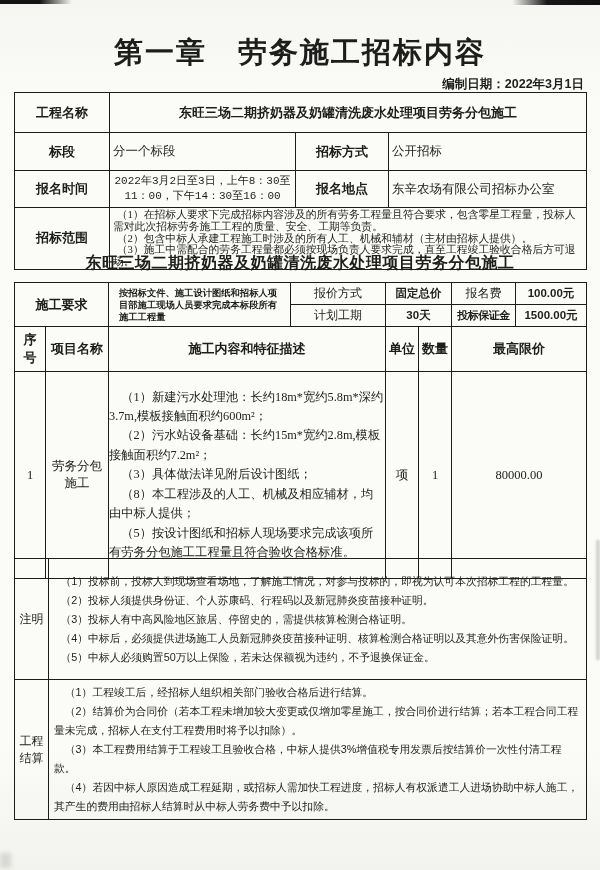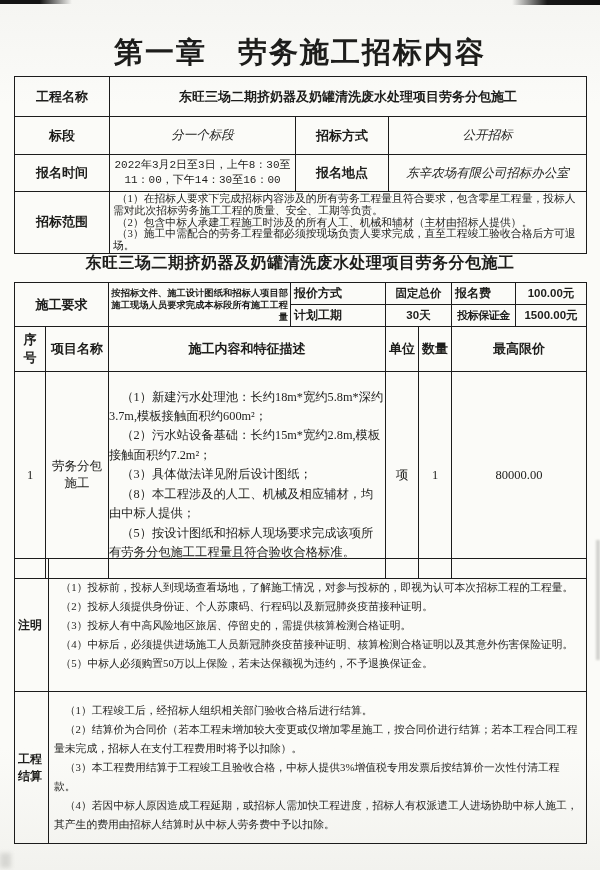--- a/index.html
+++ b/index.html
@@ -19,55 +19,56 @@
   .title{position:absolute;top:33px;left:0;width:100%;text-align:center;
     font-size:29px;font-weight:bold;letter-spacing:2px;margin:0;}
   .date-line{position:absolute;top:76px;right:16px;font-size:12.5px;font-weight:bold;}
   .subheading{position:absolute;top:253px;left:0;width:100%;text-align:center;
     font-size:16px;font-weight:bold;letter-spacing:0.5px;}
   .footer{position:absolute;top:846px;left:0;width:100%;text-align:center;
     font-size:16px;font-family:"Liberation Serif",serif;margin-top:46px;}
 
   table{border-collapse:collapse;table-layout:fixed;position:absolute;left:14px;width:572px;}
   td{border:1.4px solid #1c1c1c;vertical-align:middle;overflow:hidden;padding:1px 3px;}
-  .t1{top:76px;} .t2{top:282px;} .t3{top:558px;}
+  .t1{top:92px;} .t2{top:282px;} .t3{top:558px;}
 
   td.lbl{font-weight:bold;text-align:center;font-size:13px;}
-  td.lbl-sm{font-weight:bold;font-size:12px;}
+  td.lbl-sm{font-weight:normal;text-align:center;font-size:12px;}
   td.lbl-xs{font-weight:bold;text-align:center;font-size:11px;letter-spacing:-0.5px;}
-  td.val{font-family:"Liberation Serif",serif;font-size:12.5px;text-align:center;font-style:italic;}
+  td.val{font-family:"Liberation Serif",serif;font-size:12.5px;text-align:left;}
   td.val-b{font-weight:bold;font-size:13px;text-align:center;}
   td.val-bs{font-weight:bold;font-size:11.5px;text-align:center;}
   td.time{font-family:Liberation Mono, monospace;font-size:11px;text-align:center;line-height:15px;}
-  td.req{font-weight:bold;font-size:9.3px;line-height:12px;text-align:right;padding:1px 2px;}
+  td.req{font-weight:bold;font-size:9.3px;line-height:12px;text-align:left;padding:1px 10px;}
 
   .h37>td{height:37px;} .h35>td{height:35px;} .h34>td{height:34px;} .h46>td{height:46px;}
   .h19>td{height:19px;} .h42>td{height:42px;} .h194>td{height:194px;}
   .h114>td{height:114px;} .h127>td{height:127px;}
 
   td.scope{font-family:"Liberation Serif",serif;}
   td.scope p{margin:0;font-size:10.8px;line-height:11.8px;text-indent:0.35em;}
   td.desc{font-family:"Liberation Serif",serif;vertical-align:middle;padding:6px 0;}
   td.desc p{margin:0;font-size:12.3px;line-height:19.4px;text-indent:1em;}
-  td.para{font-family:Liberation Serif, serif;padding:9px 5px;}
+  td.para{font-family:Liberation Sans, sans-serif;padding:3px 5px;}
   td.para p{margin:0;font-size:10.8px;line-height:19px;text-indent:0.6em;}
   td.para-h p{text-indent:1em;}
   td.cell-serif{font-family:"Liberation Serif",serif;font-size:12.5px;text-align:center;}
 </style>
 </head>
 <body>
 
 <div class="page">
 
   <div class="mark-tl"></div>
   <div class="mark-tr"></div>
   <div class="smudge-bl"></div>
   <div class="streak-r"></div>
 
   <h1 class="title">第一章　劳务施工招标内容</h1>
+  <div class="date-line">编制日期：2022年3月1日</div>
 
   <table class="t1">
     <colgroup>
         <col style="width:95px">
         <col style="width:186px">
         <col style="width:93px">
         <col style="width:198px">
       </colgroup>
     <tbody>
         <tr class="h37">

